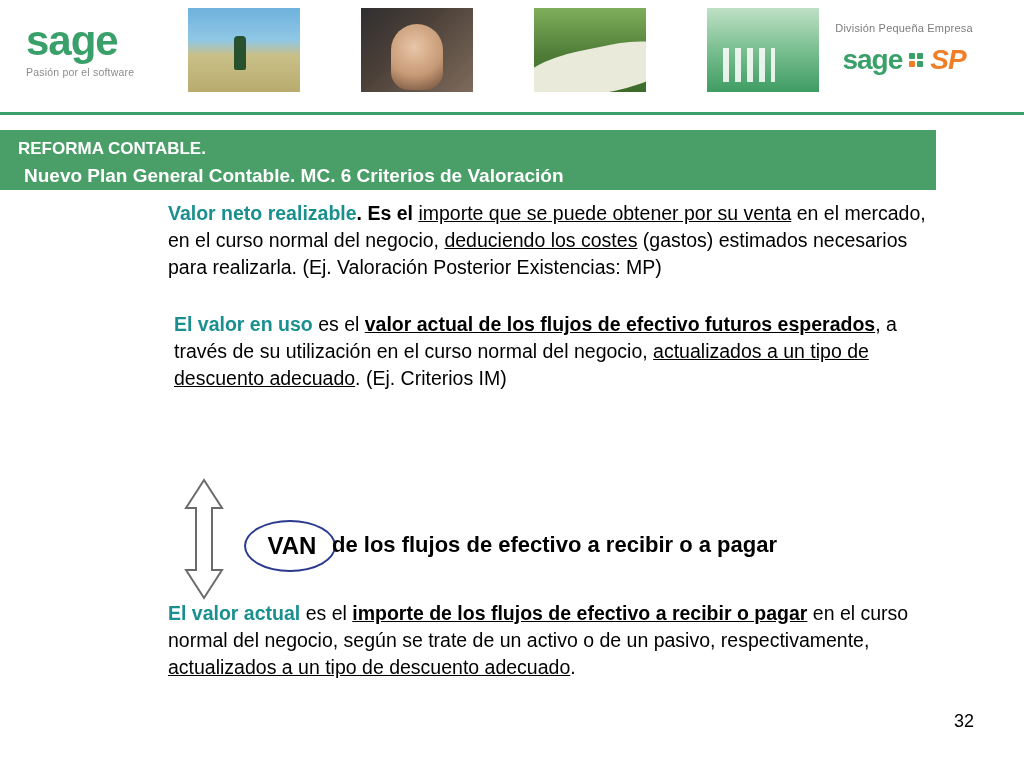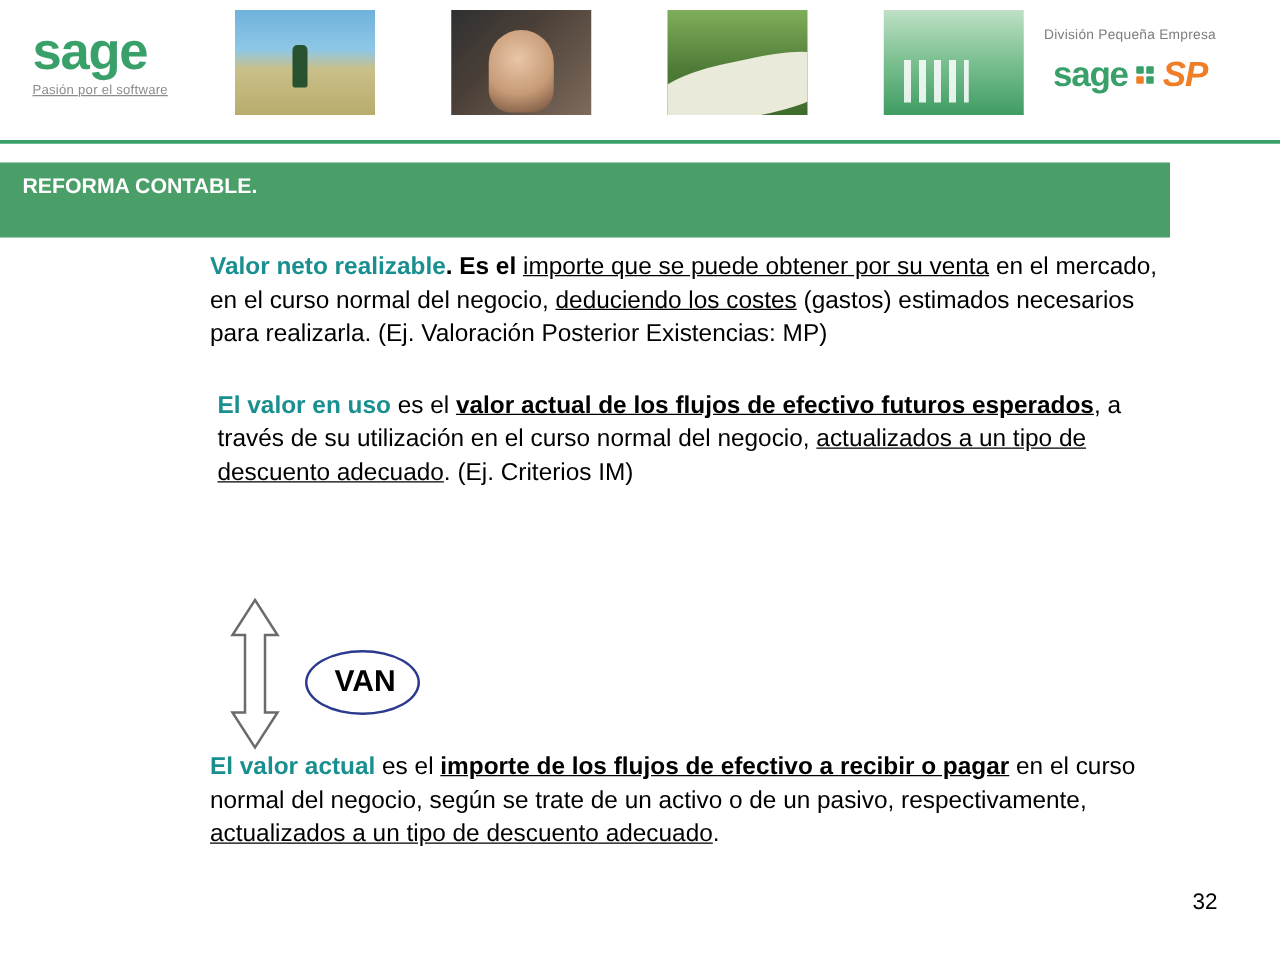--- a/index.html
+++ b/index.html
@@ -20,21 +20,21 @@
   }
   .sage-logo {
     position:absolute; left:26px; top:20px; width:140px; height:62px;
   }
   .sage-word {
     font-family:"Liberation Sans", sans-serif;
     font-weight:bold; font-size:42px; letter-spacing:-1px;
     color:#3aa06a; line-height:42px;
   }
   .sage-tag {
-    font-size:10.5px; color:#8c8c8c; margin-top:4px; letter-spacing:.2px;text-decoration:underline;
+    font-size:10.5px; color:#8c8c8c; margin-top:4px; letter-spacing:.2px;
   }
 
   .photo {
     position:absolute; top:8px; width:112px; height:84px;
     border:0; overflow:hidden;
   }
   .ph1 { left:188px; background:linear-gradient(180deg,#6fb2dd 0%,#8fc7e6 38%,#c9c089 56%,#b9ab6d 100%); }
   .ph1:after{
     content:""; position:absolute; left:46px; top:28px; width:12px; height:34px;
     background:#27512f; border-radius:4px 4px 2px 2px;
@@ -151,40 +151,42 @@
       </span>
       <span class="sp-sp">SP</span>
     </div>
   </div>
 </div>
 
 <div class="rule"></div>
 
 <div class="titlebar">
   <div class="l1">REFORMA CONTABLE.</div>
+  <div class="l2">Nuevo Plan General Contable. MC.  6  Criterios de Valoración</div>
 </div>
 
 <div class="content">
 
   <div class="para p1">
     <span class="teal">Valor neto realizable</span><span class="b">. Es el </span><span class="u">importe que se puede obtener por su venta</span><span>  en el mercado, en el curso normal del negocio, </span><span class="u">deduciendo los costes</span><span> (gastos) estimados necesarios para realizarla. (Ej. Valoración Posterior Existencias: MP)</span>
   </div>
 
   <div class="para p2">
     <span class="teal2">El valor en uso</span><span> es el </span><span class="bu">valor actual de los flujos de efectivo futuros esperados</span><span>, a través de su utilización en el curso normal del negocio, </span><span class="u">actualizados a un tipo de descuento adecuado</span><span>. (Ej. Criterios IM)</span>
   </div>
 
 </div>
 
 <div class="vanrow">
   <svg class="arrow" viewBox="0 0 44 122">
     <polygon points="22,2 40,30 30,30 30,92 40,92 22,120 4,92 14,92 14,30 4,30" fill="#ffffff" stroke="#6b6b6b" stroke-width="2"></polygon>
   </svg>
   <div class="van-ellipse"></div>
   <div class="van-text">VAN</div>
+  <div class="van-rest">de los flujos de efectivo a recibir o a pagar</div>
 </div>
 
 <div class="last">
   <div class="para p3">
     <span class="teal2">El valor actual</span><span> es el </span><span class="bu">importe de los flujos de efectivo a recibir o pagar</span><span> en el curso normal del negocio, según se trate de un activo o de un pasivo, respectivamente, </span><span class="u">actualizados a un tipo de descuento adecuado</span><span>.</span>
   </div>
 </div>
 
 <div class="pagenum">32</div>
 

